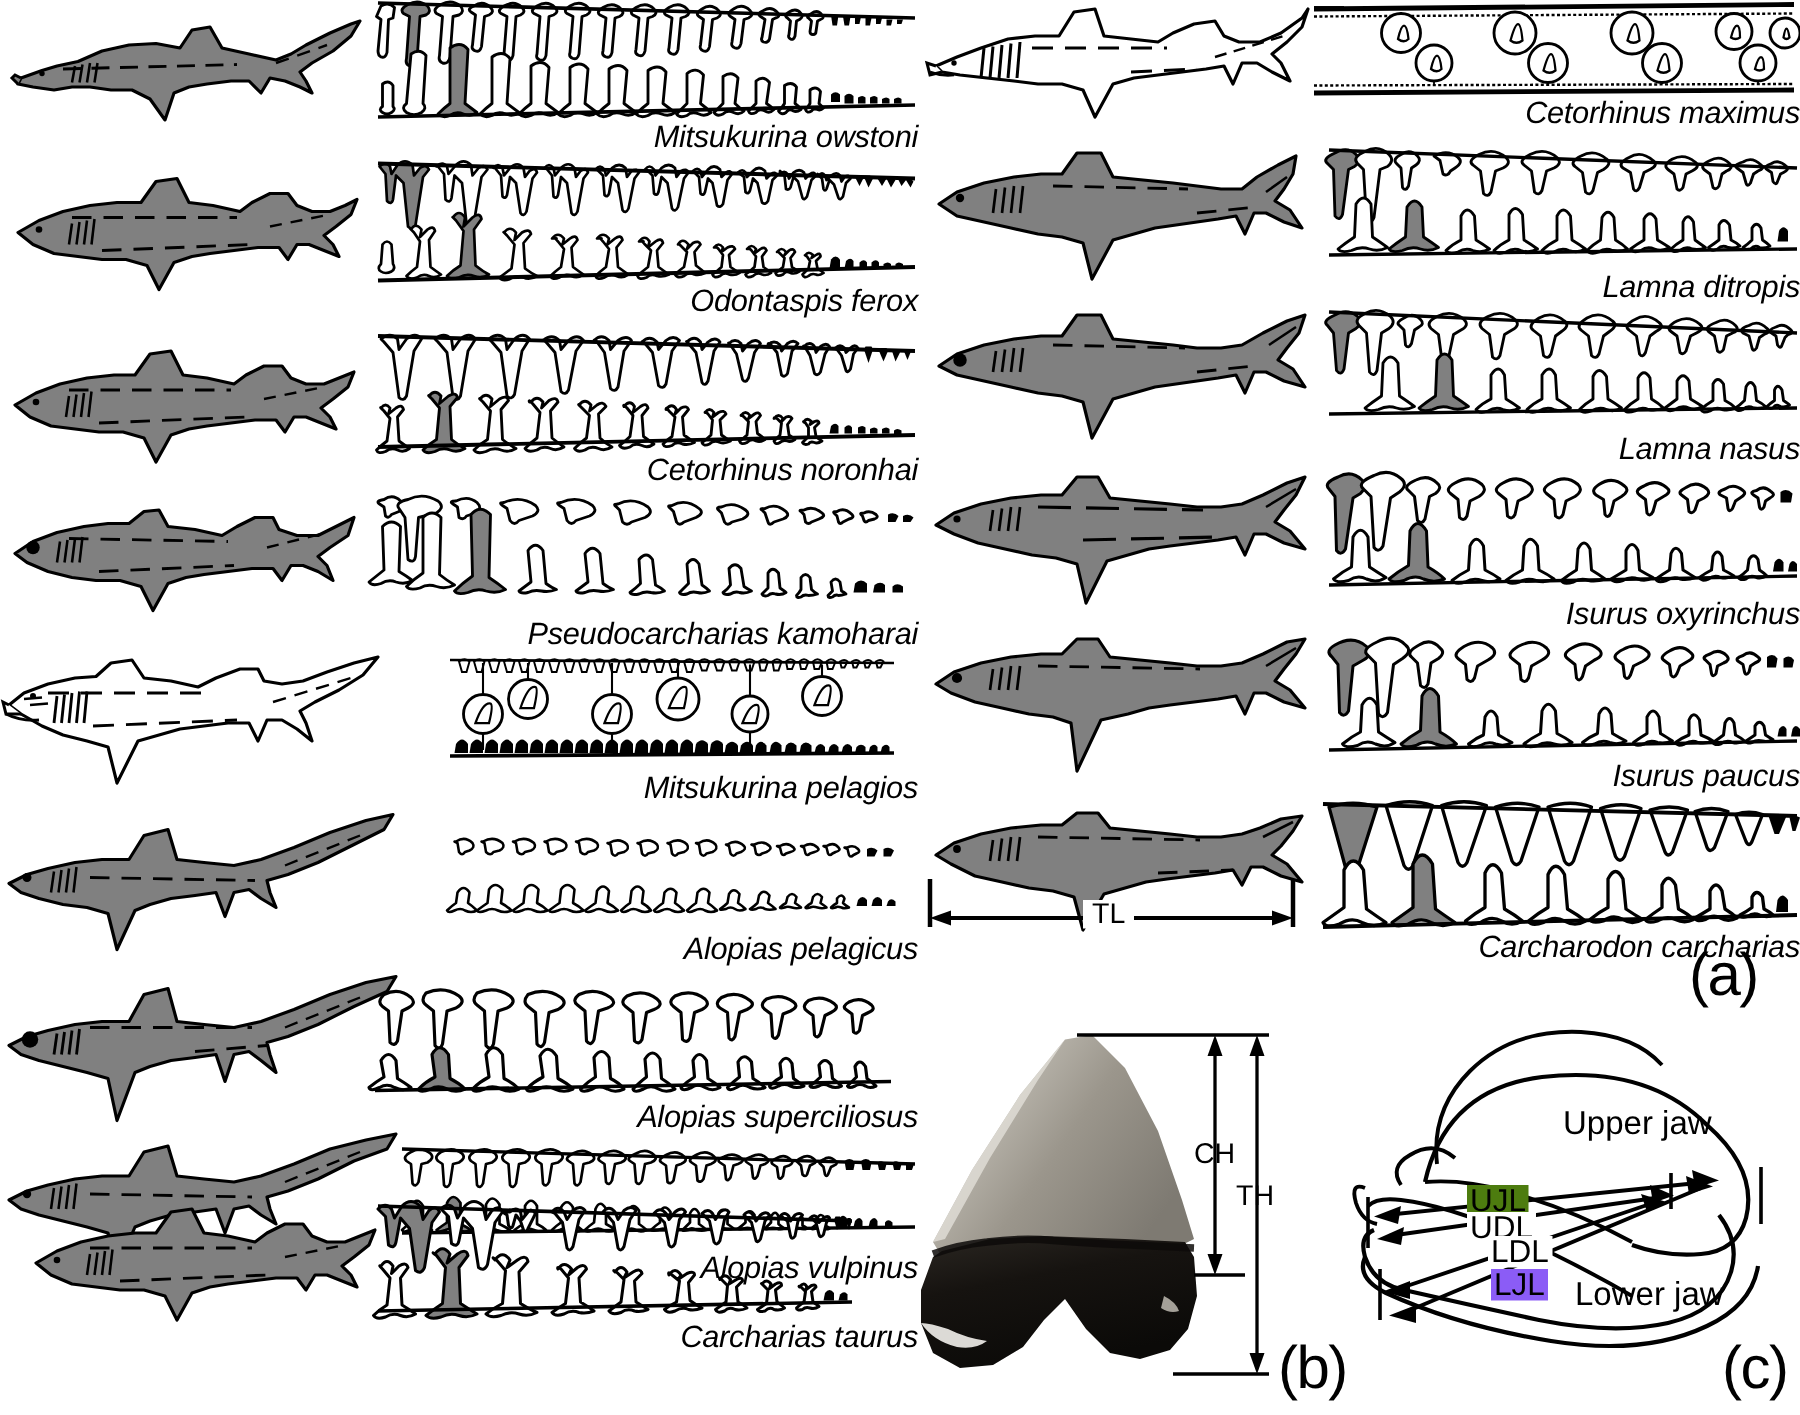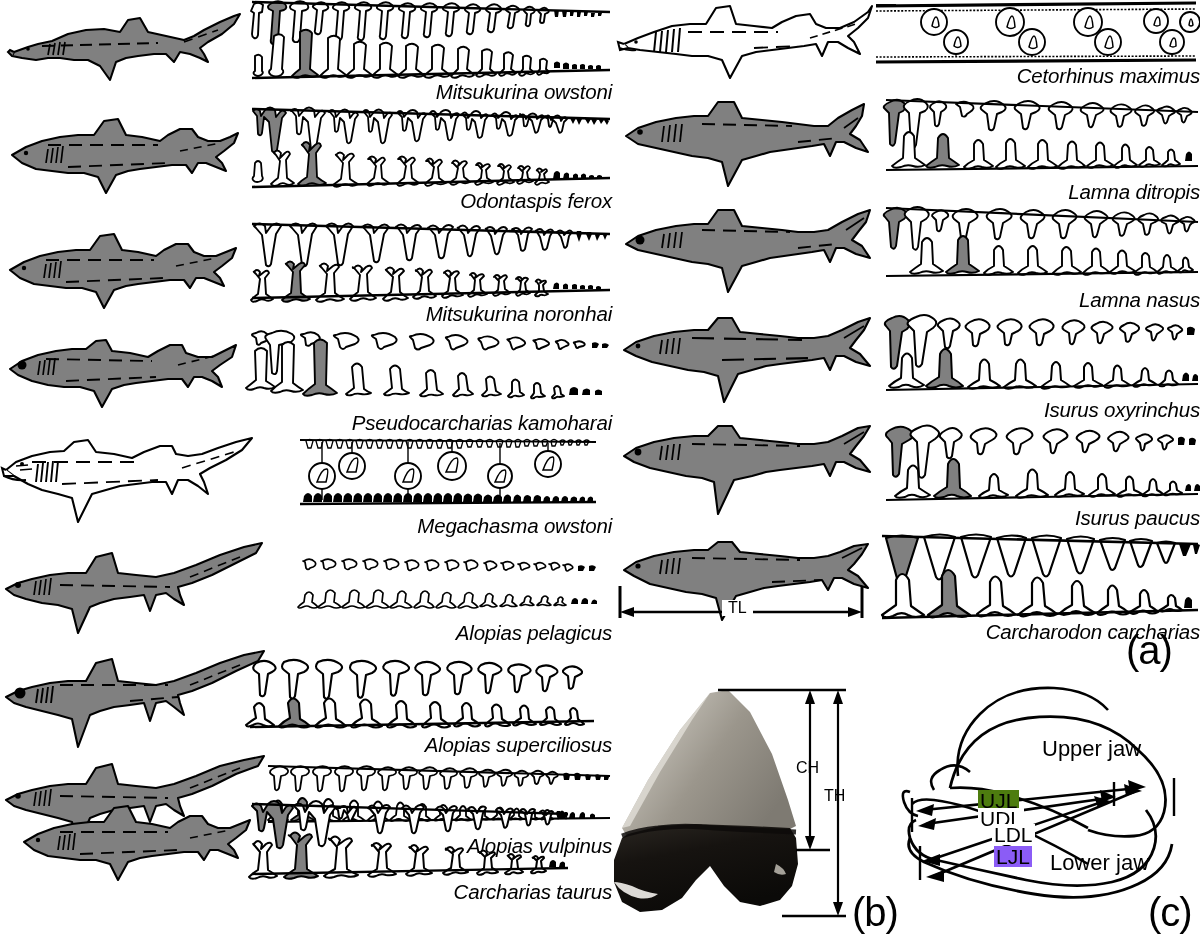--- a/index.html
+++ b/index.html
@@ -31,21 +31,21 @@
   .panel-letter {
     position:absolute;
     font-size:40px;
     line-height:1;
     letter-spacing:-1px;
   }
 
   
   .meas-label {
     position:absolute;
-    font-size:16px;
+    font-size:19px;
     line-height:1;
     white-space:nowrap;
   }
   .jaw-label {
     position:absolute;
     font-size:22px;
     line-height:1;
     white-space:nowrap;
   }
   .jaw-meas {
@@ -290,21 +290,21 @@
             <path d="M313 65 q3 -3 5 0 l0 4 l-5 0 z"></path>
           <path d="M322 65 q3 -2 5 0 l0 4 l-5 0 z"></path>
             <path d="M330 66 q3 -2 5 0 l0 3 l-5 0 z"></path>
           <path d="M338 66 q3 -2 5 0 l0 3 l-5 0 z"></path>
             <path d="M346 67 q2 -2 5 0 l0 3 l-5 0 z"></path>
         </g>
         <path d="M2 78 L360 70" stroke="#000" stroke-width="2.6" fill="none"></path>
       </svg>
     </div>
 
-    <div class="species-label label-right" style="left:200px; top:86px; width:412px;">Mitsukurina noronhai</div>
+    <div class="species-label label-right" style="left:200px; top:86px; width:412px;">Cetorhinus noronhai</div>
   </div>
 
   <div class="species-row" style="left:0px; top:327px; width:612px; height:100px;">
     <svg class="shark-svg" width="236" height="80" viewBox="0 0 236 80" style="position:absolute;left:6px;top:12px;">
       <path d="M4 30 L16 22 L32 16 L50 12 L66 10 L80 10 L90 2 L100 1 L106 12 L124 14 L142 18 L152 12 L164 6 L176 6 L180 14 L192 18 L206 18 L218 12 L230 6 L226 18 L214 26 L206 32 L212 38 L216 48 L206 42 L196 38 L188 38 L182 48 L176 40 L162 40 L146 42 L130 44 L118 46 L106 50 L96 68 L88 52 L74 48 L58 48 L42 46 L26 42 L12 36 Z" fill="#808080" stroke="#000" stroke-width="2.1" stroke-linejoin="round"></path>
       <circle cx="16" cy="26" r="4.5" fill="#000"></circle>
       <g stroke="#000" stroke-width="1.7" fill="none">
         <path d="M34 22 L32 36"></path>
           <path d="M39 21 L37 36"></path>
           <path d="M44 20 L42 36"></path>
@@ -491,21 +491,21 @@
             <path d="M253 60 q3 -4 6 0 l0 4 l-7 0 z"></path>
           <path d="M262 60 q3 -4 6 0 l0 4 l-7 0 z"></path>
             <path d="M271 60 q3 -3 6 0 l0 4 l-7 0 z"></path>
           <path d="M280 60 q3 -3 5 0 l0 4 l-6 0 z"></path>
             <path d="M288 60 q3 -3 5 0 l0 4 l-6 0 z"></path>
         </g>
         <path d="M0 66 L296 64" stroke="#000" stroke-width="2.4" fill="none"></path>
       </svg>
     </div>
 
-    <div class="species-label label-right" style="left:240px; top:84px; width:372px;">Megachasma owstoni</div>
+    <div class="species-label label-right" style="left:240px; top:84px; width:372px;">Mitsukurina pelagios</div>
   </div>
 
   <div class="species-row" style="left:0px; top:535px; width:612px; height:105px;">
     <svg class="shark-svg" width="268" height="104" viewBox="0 0 268 104" style="position:absolute;left:0px;top:6px;">
       <path d="M6 48 L18 42 L32 38 L50 34 L68 32 L86 32 L96 16 L112 12 L118 32 L136 34 L156 36 L174 32 L196 24 L220 14 L244 6 L262 2 L256 12 L236 22 L212 34 L192 42 L178 46 L180 54 L184 64 L174 58 L166 52 L156 54 L150 70 L144 54 L130 56 L114 58 L100 62 L90 66 L78 92 L72 68 L58 64 L42 62 L26 58 L14 54 Z" fill="#808080" stroke="#000" stroke-width="2.1" stroke-linejoin="round"></path>
       <circle cx="18" cy="44" r="3" fill="#000"></circle>
       <g stroke="#000" stroke-width="1.7" fill="none">
         <path d="M36 40 L34 54"></path>
           <path d="M41 39 L39 54"></path>
           <path d="M46 38 L44 54"></path>

